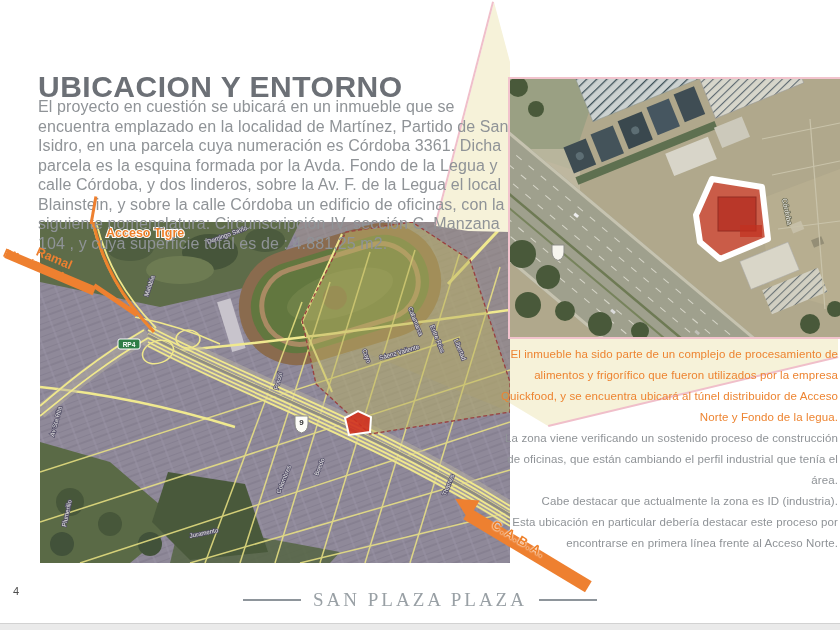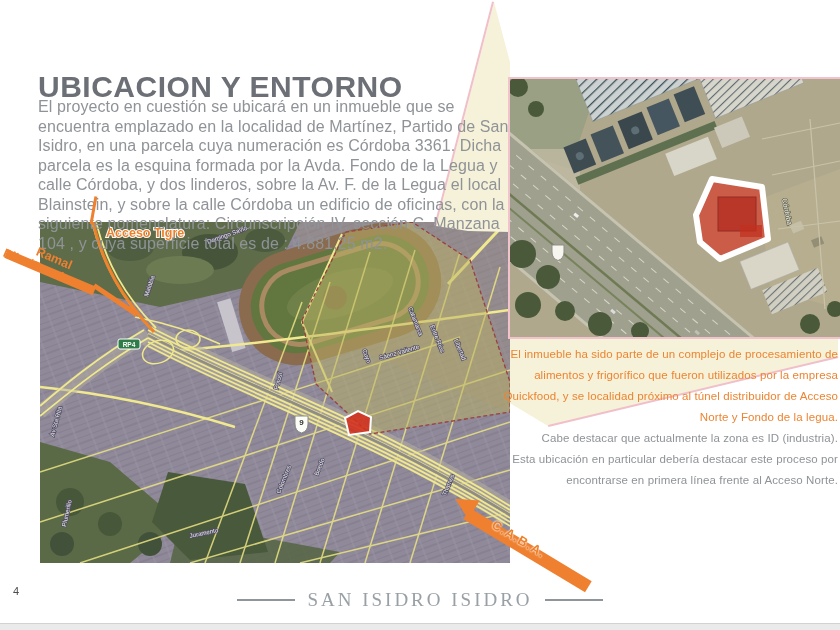--- a/index.html
+++ b/index.html
@@ -267,22 +267,23 @@
   <div class="orange-band" style="left:92px;top:196px;width:3px;height:28px;transform:rotate(10deg);"></div>
   <div class="ribbon-label">
     <span class="l1">Ramal</span>
     <span>Pilar/Escobar</span>
   </div>
   <div class="orange-band" style="left:470px;top:508px;width:142px;height:13px;transform:rotate(31deg);transform-origin:left top;"></div>
   <div class="caba-head"></div>
   <div class="caba-label">C.A.B.A.</div>
 
   <div class="abs rightcol">
-    <p class="hl">El inmueble ha sido parte de un complejo de procesamiento de alimentos y frigorífico que fueron utilizados por la empresa Quickfood, y se localidad próximo al túnel distribuidor de Acceso Norte y Fondo de la legua.</p>
+    <p class="hl">El inmueble ha sido parte de un complejo de procesamiento de alimentos y frigorífico que fueron utilizados por la empresa Quickfood, y se encuentra ubicará al túnel distribuidor de Acceso Norte y Fondo de la legua.</p>
+    <p class="gray">La zona viene verificando un sostenido proceso de construcción de oficinas, que están cambiando el perfil industrial que tenía el área.</p>
     <p class="gray">Cabe destacar que actualmente la zona es ID (industria).</p>
     <p class="gray">Esta ubicación en particular debería destacar este proceso por encontrarse en primera línea frente al Acceso Norte.</p>
   </div>
 
   <div class="abs pagenum">4</div>
-  <div class="abs brand"><span class="rule"></span><span>SAN ISIDRO ISIDRO</span><span class="rule"></span></div>
+  <div class="abs brand"><span class="rule"></span><span>SAN PLAZA PLAZA</span><span class="rule"></span></div>
   <div class="abs bottomstrip"></div>
 
 </div>
 
 </body></html>

